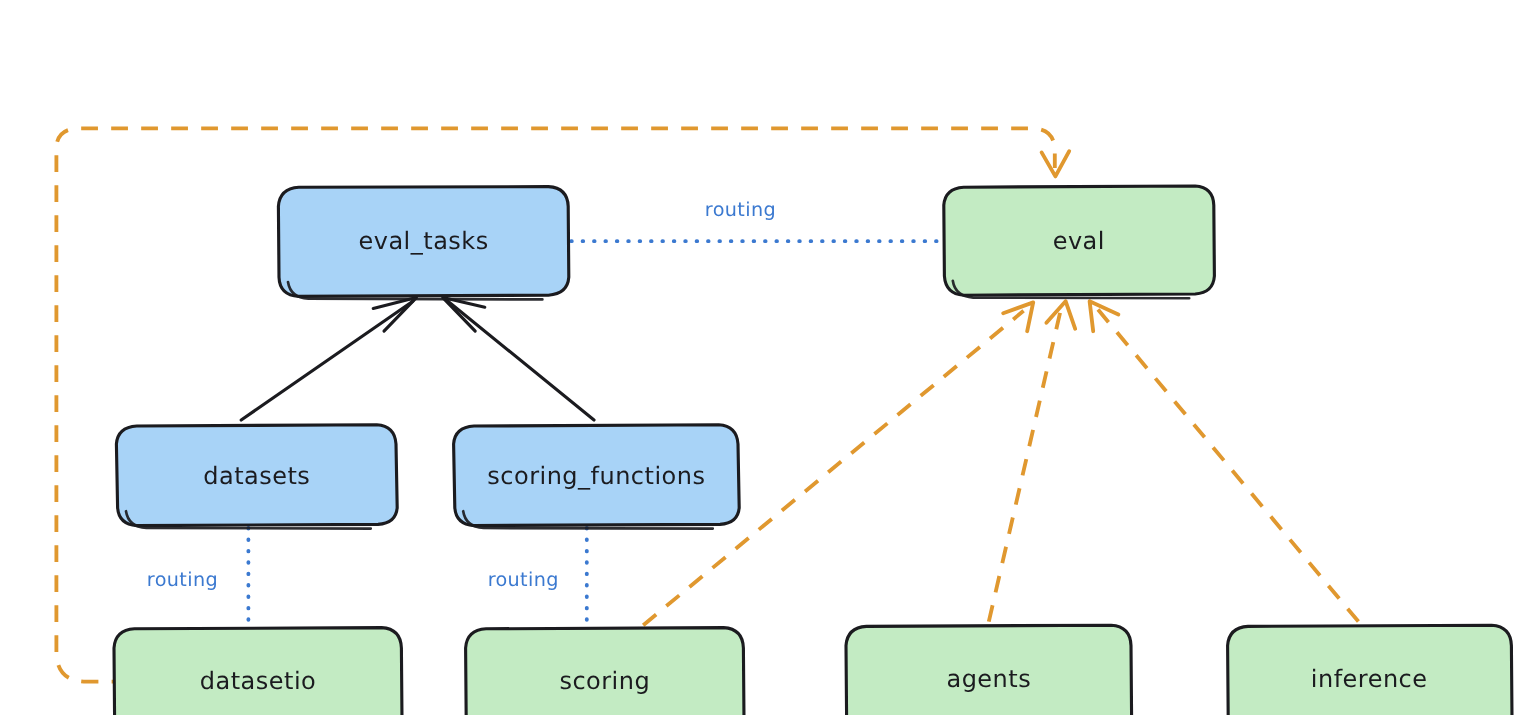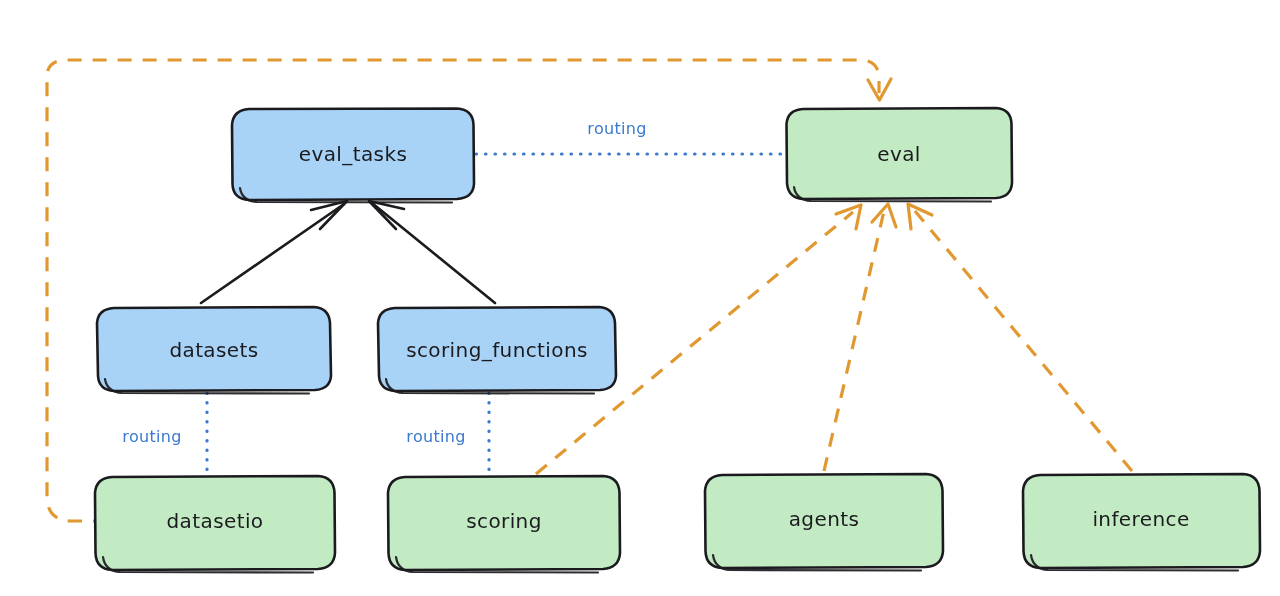--- a/index.html
+++ b/index.html
@@ -12,20 +12,21 @@
     width: 1280px;
     height: 596px;
     font-family: "DejaVu Sans", sans-serif;
     overflow: hidden;
   }
   #canvas {
     position: relative;
     width: 1280px;
     height: 424px;
     background: #ffffff;
+    margin-top: 47px;
   }
   svg.diagram {
     position: absolute;
     top: 0; left: 0;
     width: 1280px;
     height: 596px;
   }
   .node-label {
     font-family: "DejaVu Sans", sans-serif;
     font-size: 20px;

